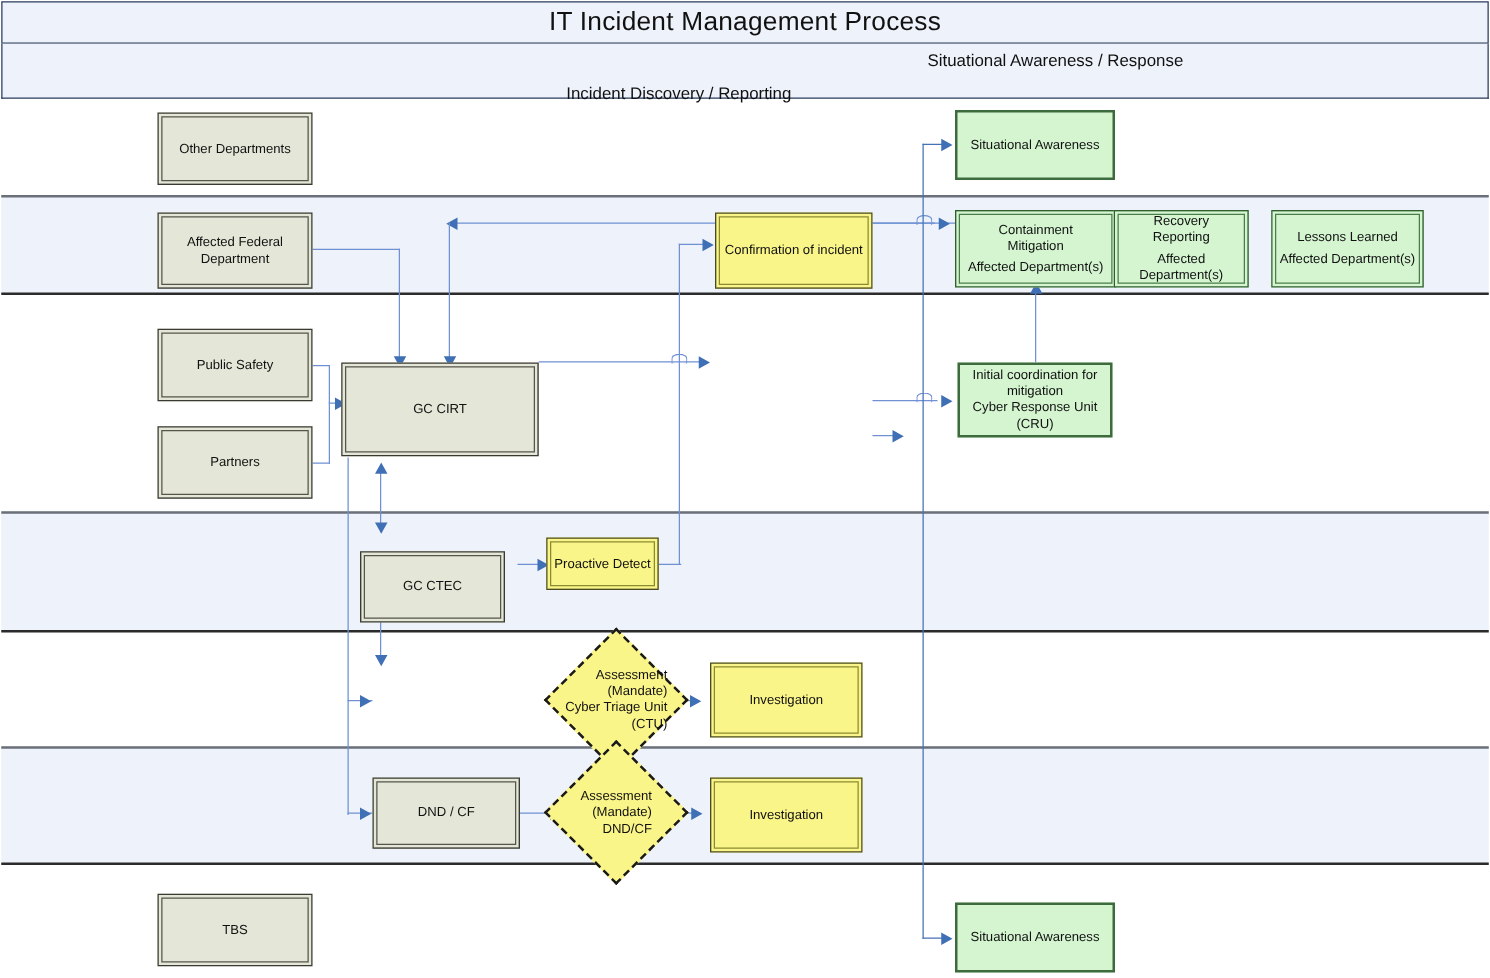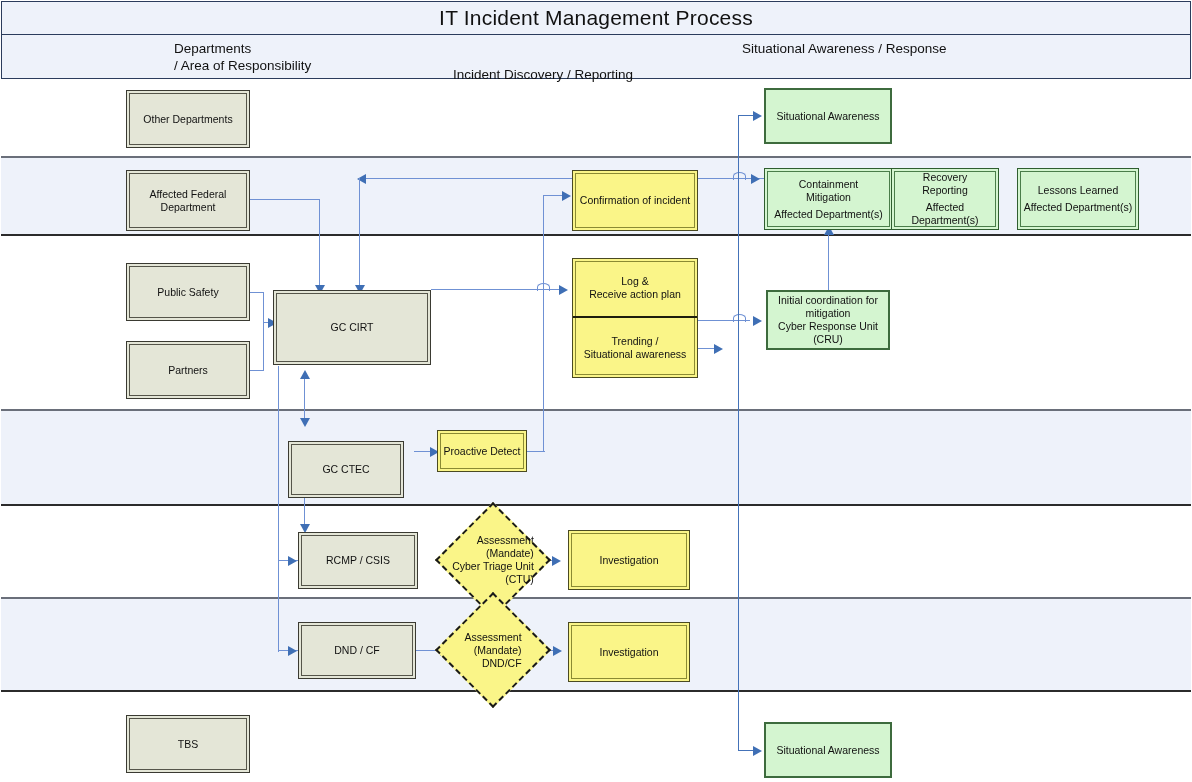--- a/index.html
+++ b/index.html
@@ -67,24 +67,20 @@
 <body>
 
 <div id="canvas">
 
   <div class="band" style="top:156px;height:80px;"></div>
   <div class="band" style="top:409px;height:97px;"></div>
   <div class="band" style="top:597px;height:95px;"></div>
 
   <div class="hdr-title">IT Incident Management Process</div>
   <div class="hdr-cols">
-    <div class="hdr-col" style="left:172px;">
-      <div>Departments</div>
-      <div>/ Area of Responsibility</div>
-    </div>
     <div class="hdr-col" style="left:451px;margin-top:26px;">
       <div>Incident Discovery / Reporting</div>
     </div>
     <div class="hdr-col" style="left:740px;">
       <div>Situational Awareness / Response</div>
     </div>
   </div>
 
   <div class="ln lnh" style="left:250px;top:199px;width:70px;"></div>
   <div class="ln lnv" style="left:319px;top:199px;height:88px;"></div>
@@ -176,46 +172,33 @@
   </div>
 
   <div class="node n-gray" style="left:273px;top:290px;width:158px;height:75px;">
     <span class="inner">GC CIRT</span>
   </div>
 
   <div class="node n-gray" style="left:288px;top:426px;width:116px;height:57px;margin-top:15px;">
     <span class="inner">GC CTEC</span>
   </div>
 
-  <div class="node n-gray" style="left:298px;top:532px;width:120px;height:57px;">
-    <span class="inner">RCMP / CSIS</span>
-  </div>
 
   <div class="node n-gray" style="left:298px;top:622px;width:118px;height:57px;">
     <span class="inner">DND / CF</span>
   </div>
 
   <div class="node n-gray" style="left:126px;top:715px;width:124px;height:58px;">
     <span class="inner">TBS</span>
   </div>
 
   <div class="node n-yellow" style="left:572px;top:170px;width:126px;height:61px;">
     <span class="inner">Confirmation of incident</span>
   </div>
 
-  <div class="n-stack node" style="left:572px;top:258px;width:126px;height:120px;">
-    <div class="half top">
-      <span style="white-space:pre-line;">Log &amp;
-Receive action plan</span>
-    </div>
-    <div class="half">
-      <span style="white-space:pre-line;">Trending /
-Situational awareness</span>
-    </div>
-  </div>
 
   <div class="node n-yellow" style="left:437px;top:430px;width:90px;height:42px;">
     <span class="inner">Proactive Detect</span>
   </div>
 
   <div class="node n-yellow" style="left:568px;top:530px;width:122px;height:60px;">
     <span class="inner">Investigation</span>
   </div>
 
   <div class="node n-yellow" style="left:568px;top:622px;width:122px;height:60px;">

